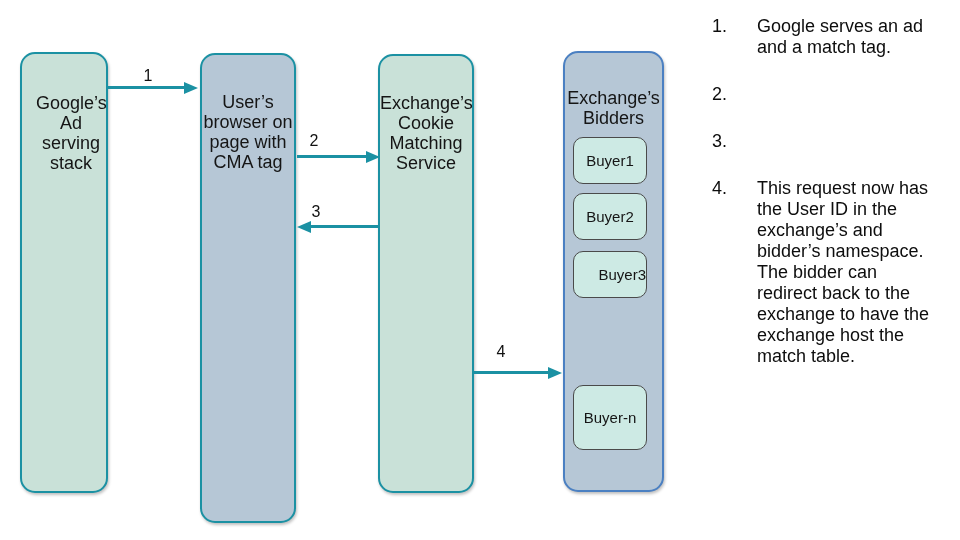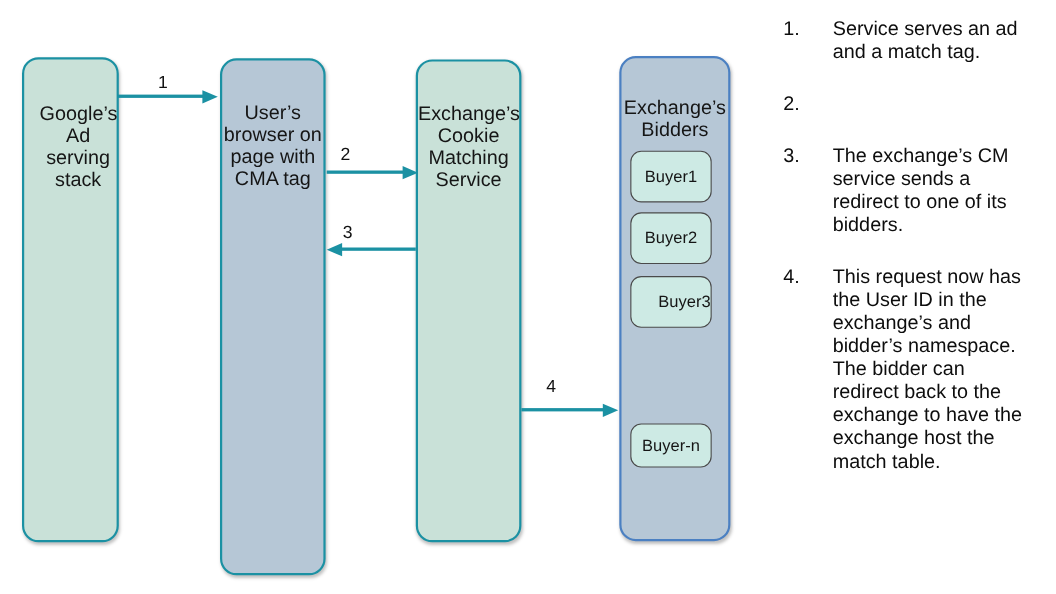--- a/index.html
+++ b/index.html
@@ -113,21 +113,21 @@
 
   <div class="buyer" style="top:137px;">
     <span>Buyer1</span>
   </div>
   <div class="buyer" style="top:193px;">
     <span>Buyer2</span>
   </div>
   <div class="buyer" style="top:251px;justify-content:flex-end;">
     <span>Buyer3</span>
   </div>
-  <div class="buyer" style="top:385px; height:40px;">
+  <div class="buyer" style="top:385px; height:65px;">
     <span>Buyer-n</span>
   </div>
 
   <div class="arrow-label" style="left:138px; top:67px;">1</div>
   <div class="arrow-line" style="left:107px; top:86px; width:79px;"></div>
   <div class="arrow-head right" style="left:184px; top:82px;"></div>
 
   <div class="arrow-label" style="left:304px; top:132px;">2</div>
   <div class="arrow-line" style="left:297px; top:155px; width:71px;"></div>
   <div class="arrow-head right" style="left:366px; top:151px;"></div>
@@ -136,32 +136,28 @@
   <div class="arrow-head left" style="left:297px; top:221px;"></div>
   <div class="arrow-line" style="left:310px; top:225px; width:68px;"></div>
 
   <div class="arrow-label" style="left:491px; top:343px;">4</div>
   <div class="arrow-line" style="left:474px; top:371px; width:76px;"></div>
   <div class="arrow-head right" style="left:548px; top:367px;"></div>
 
   <div class="steps">
     <div class="step">
       <div class="step-num">1.</div>
-      <div class="step-text">Service serves an ad
+      <div class="step-text">Google serves an ad
 and a match tag.</div>
     </div>
     <div class="step">
       <div class="step-num">2.</div>
     </div>
     <div class="step">
       <div class="step-num">3.</div>
-      <div class="step-text">The exchange’s CM
-service sends a
-redirect to one of its
-bidders.</div>
     </div>
     <div class="step">
       <div class="step-num">4.</div>
       <div class="step-text">This request now has
 the User ID in the
 exchange’s and
 bidder’s namespace.
 The bidder can
 redirect back to the
 exchange to have the

